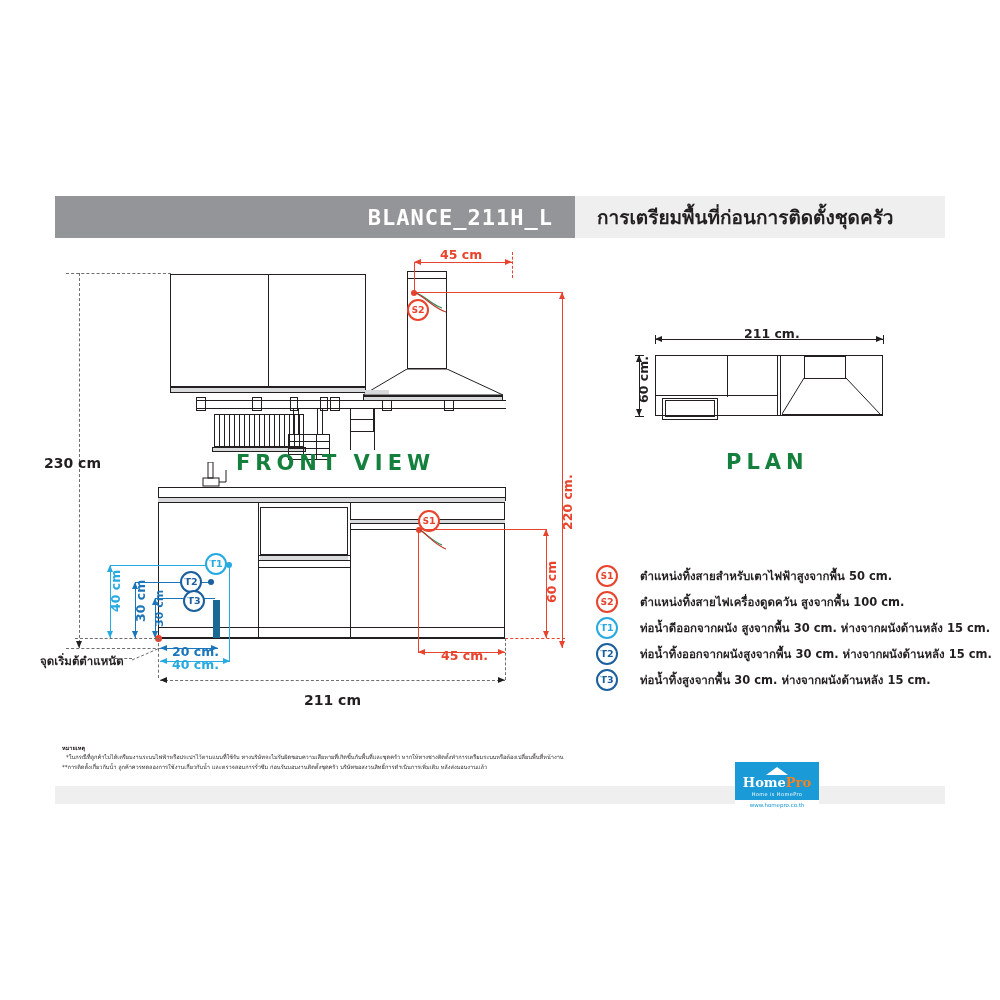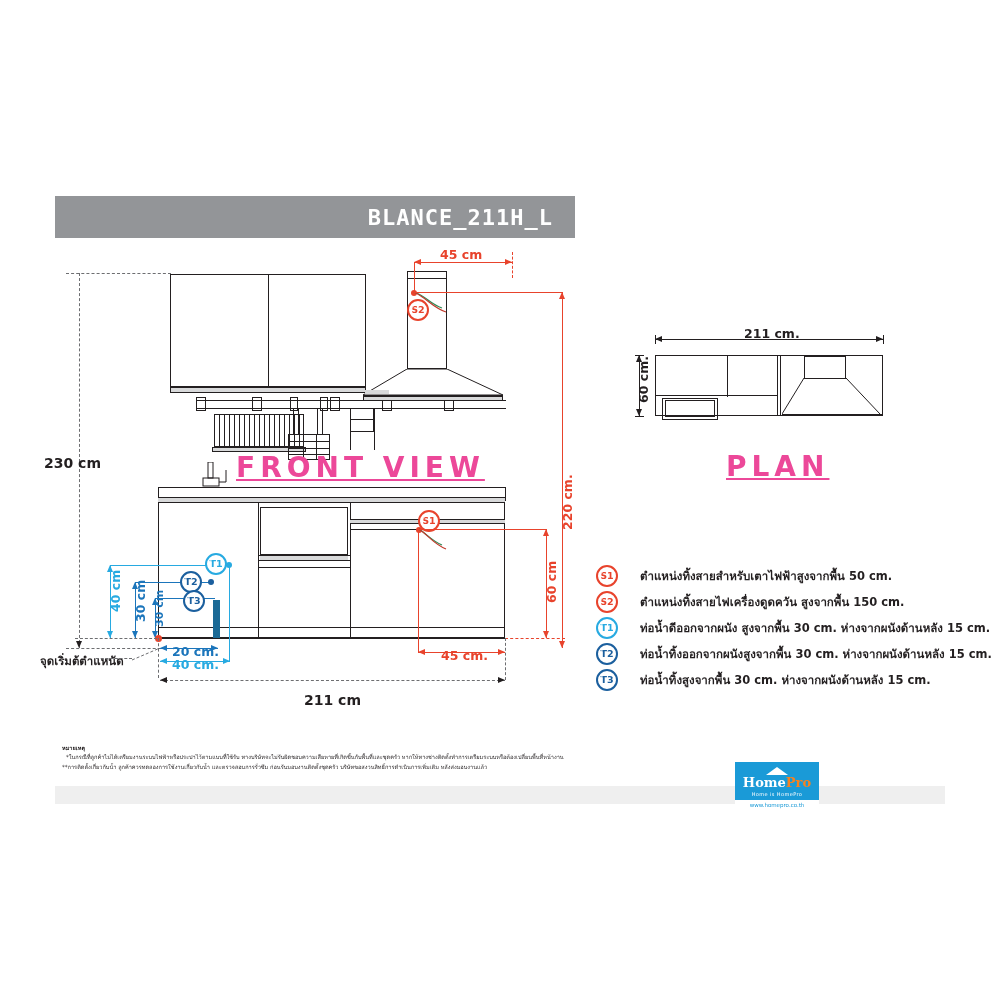--- a/index.html
+++ b/index.html
@@ -17,21 +17,21 @@
   .hdr-left .code{color:#ffffff;font-size:22px;letter-spacing:1px;font-family:"DejaVu Sans Mono","Liberation Mono",monospace;font-weight:bold;}
   .hdr-right{flex:1;background:#efefef;display:flex;align-items:center;padding-left:22px;box-sizing:border-box;}
   .hdr-right .th{color:#231f20;font-size:19px;font-weight:bold;}
 
   
   .lbl{position:absolute;white-space:nowrap;color:#231f20;font-size:12.5px;font-weight:bold;}
   .lbl.red{color:#e8432c;}
   .lbl.blue{color:#1b75bb;}
   .lbl.cyan{color:#27aae1;}
   .lbl.rot{transform-origin:left top;}
-  .viewname{position:absolute;color:#ec4899;font-size:28px;letter-spacing:5px;font-weight:bold;white-space:nowrap;text-decoration:underline;}
+  .viewname{position:absolute;color:#15803d;font-size:21px;letter-spacing:5px;font-weight:bold;white-space:nowrap;}
 
   
   .ln{position:absolute;background:#231f20;}
   .ln.h{height:1px;}
   .ln.v{width:1px;}
   .ln.red{background:#e8432c;}
   .ln.blue{background:#1b75bb;}
   .ln.cyan{background:#27aae1;}
   .dash-h{position:absolute;height:0;border-top:1px dashed #6d6e71;}
   .dash-v{position:absolute;width:0;border-left:1px dashed #6d6e71;}
@@ -93,20 +93,23 @@
   .logo-lite .sub{font-size:4.6px;color:#58595b;letter-spacing:.8px;margin-top:2px;}
 </style>
 </head>
 <body>
 
 <div id="sheet">
 
   <div class="hdr">
     <div class="hdr-left">
       <div class="code">BLANCE_211H_L</div>
+    </div>
+    <div class="hdr-right">
+      <div class="th">การเตรียมพื้นที่ก่อนการติดตั้งชุดครัว</div>
     </div>
   </div>
 
   <div class="dash-h" style="left:66px;top:273px;width:105px;"></div>
   <div class="dash-v" style="left:79px;top:273px;height:375px;"></div>
   <div class="dash-h" style="left:66px;top:648px;width:105px;"></div>
   <div class="ah d" style="left:75.5px;top:641px;"></div>
   <div class="lbl" style="left:44px;top:455px;font-size:14px;">230 cm</div>
 
   <div class="box" style="left:170px;top:274px;width:196px;height:113px;"></div>
@@ -340,21 +343,21 @@
     <div class="leg-row">
       <div class="leg-badge badge s" style="position:relative;left:0;top:0;">
         <span>S1</span>
       </div>
       <div class="leg-txt">ตำแหน่งทิ้งสายสำหรับเตาไฟฟ้าสูงจากพื้น 50 cm.</div>
     </div>
     <div class="leg-row">
       <div class="leg-badge badge s" style="position:relative;left:0;top:0;">
         <span>S2</span>
       </div>
-      <div class="leg-txt">ตำแหน่งทิ้งสายไฟเครื่องดูดควัน สูงจากพื้น 150 cm.</div>
+      <div class="leg-txt">ตำแหน่งทิ้งสายไฟเครื่องดูดควัน สูงจากพื้น 100 cm.</div>
     </div>
     <div class="leg-row">
       <div class="leg-badge badge t1" style="position:relative;left:0;top:0;">
         <span>T1</span>
       </div>
       <div class="leg-txt">ท่อน้ำดีออกจากผนัง สูงจากพื้น 30 cm. ห่างจากผนังด้านหลัง 15 cm.</div>
     </div>
     <div class="leg-row">
       <div class="leg-badge badge t2" style="position:relative;left:0;top:0;">
         <span>T2</span>

